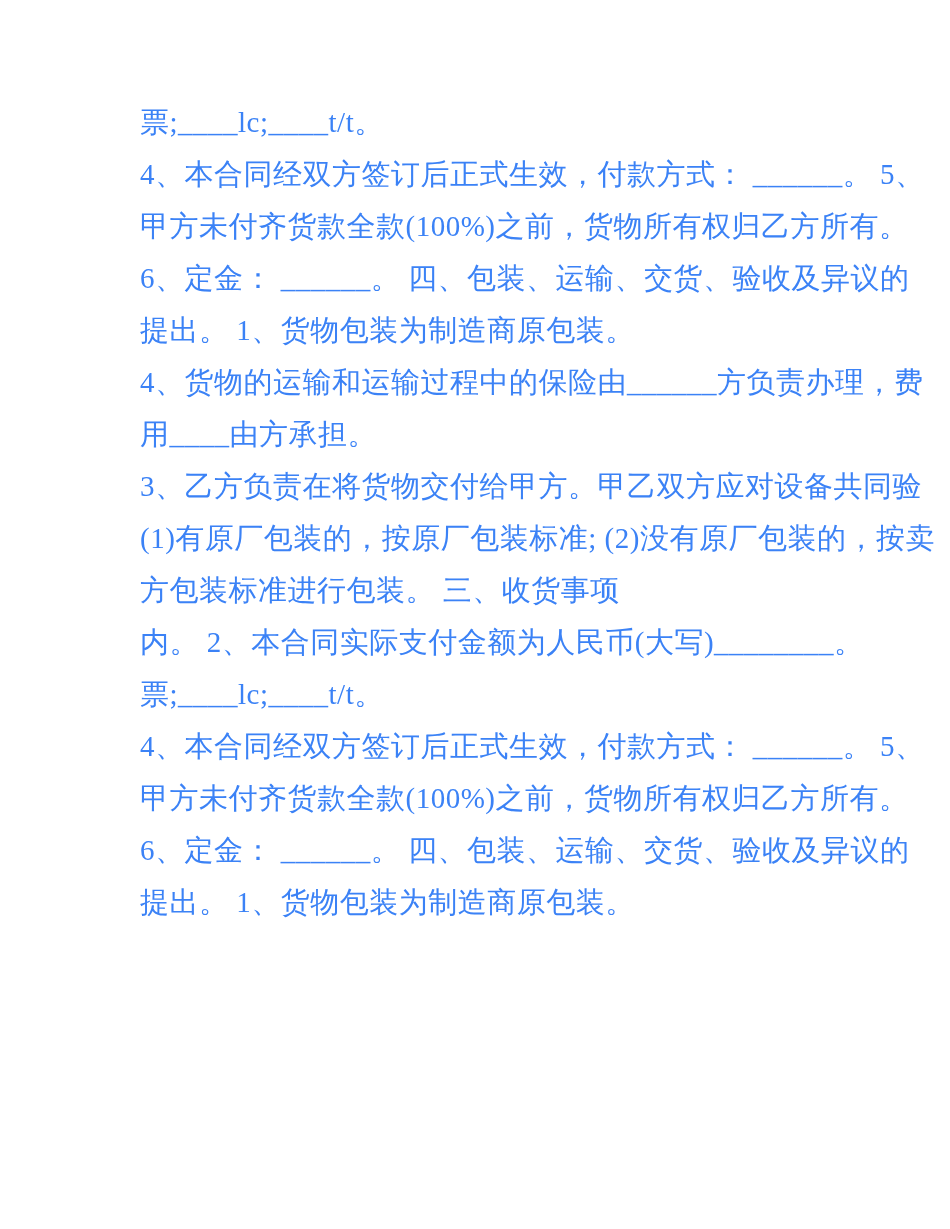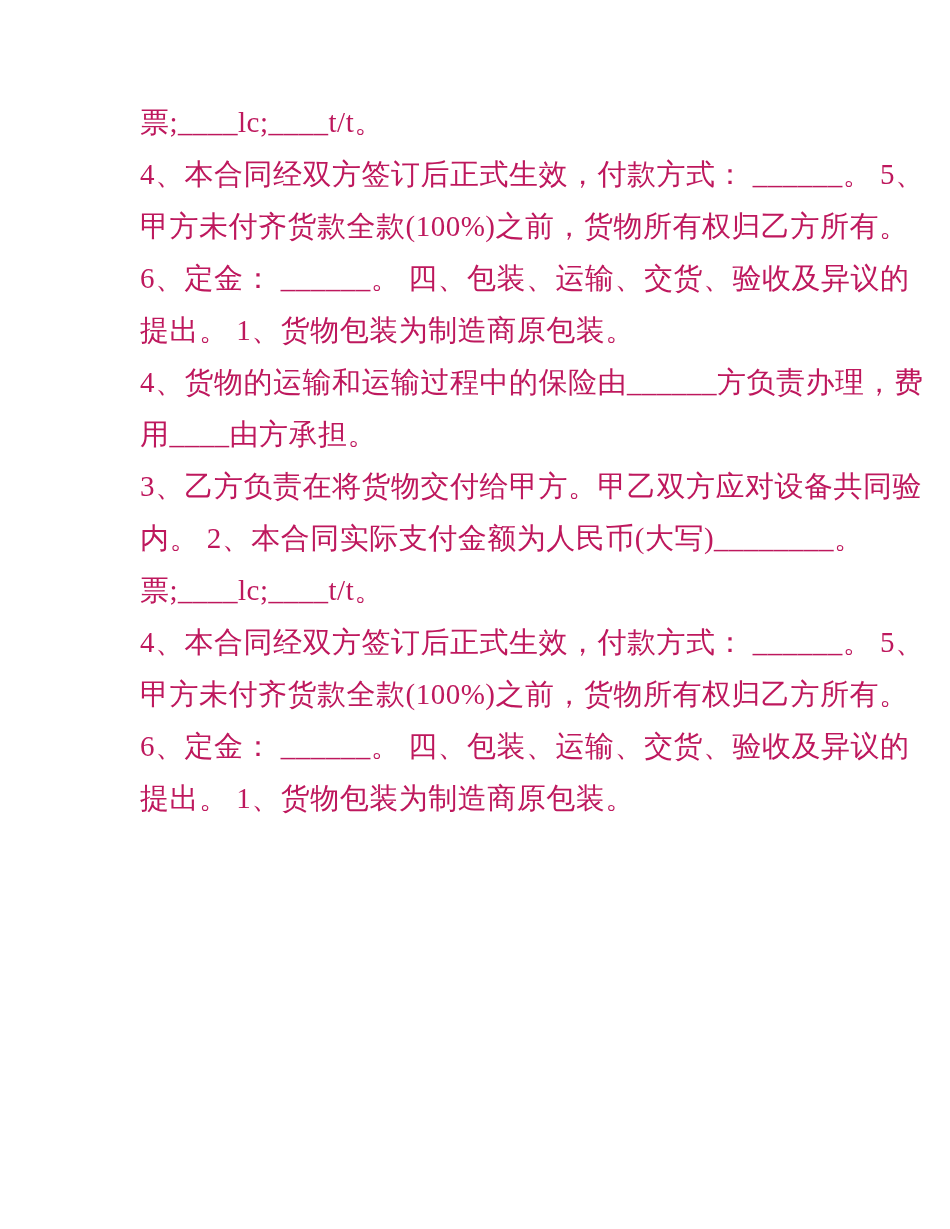--- a/index.html
+++ b/index.html
@@ -21,36 +21,38 @@
     height: 1229px;
     background: #ffffff;
     box-sizing: border-box;
     padding: 96px 100px 0 140px;
   }
   .doc-line {
     font-family: "Liberation Serif", "DejaVu Serif", serif;
     font-size: 29px;
     line-height: 52px;
     height: 52px;
-    color: #be185d;
+    color: #3b82f6;
     white-space: nowrap;
     letter-spacing: 0.5px;
   }
 </style>
 </head>
 <body>
 
 <div class="page">
   <div class="doc-line">票;____lc;____t/t。</div>
   <div class="doc-line">4、本合同经双方签订后正式生效，付款方式： ______。 5、</div>
   <div class="doc-line">甲方未付齐货款全款(100%)之前，货物所有权归乙方所有。</div>
   <div class="doc-line">6、定金： ______。 四、包装、运输、交货、验收及异议的</div>
   <div class="doc-line">提出。 1、货物包装为制造商原包装。</div>
   <div class="doc-line">4、货物的运输和运输过程中的保险由______方负责办理，费</div>
   <div class="doc-line">用____由方承担。</div>
   <div class="doc-line">3、乙方负责在将货物交付给甲方。甲乙双方应对设备共同验</div>
+  <div class="doc-line">(1)有原厂包装的，按原厂包装标准; (2)没有原厂包装的，按卖</div>
+  <div class="doc-line">方包装标准进行包装。 三、收货事项</div>
   <div class="doc-line">内。 2、本合同实际支付金额为人民币(大写)________。</div>
   <div class="doc-line">票;____lc;____t/t。</div>
   <div class="doc-line">4、本合同经双方签订后正式生效，付款方式： ______。 5、</div>
   <div class="doc-line">甲方未付齐货款全款(100%)之前，货物所有权归乙方所有。</div>
   <div class="doc-line">6、定金： ______。 四、包装、运输、交货、验收及异议的</div>
   <div class="doc-line">提出。 1、货物包装为制造商原包装。</div>
 </div>
 
 </body></html>

